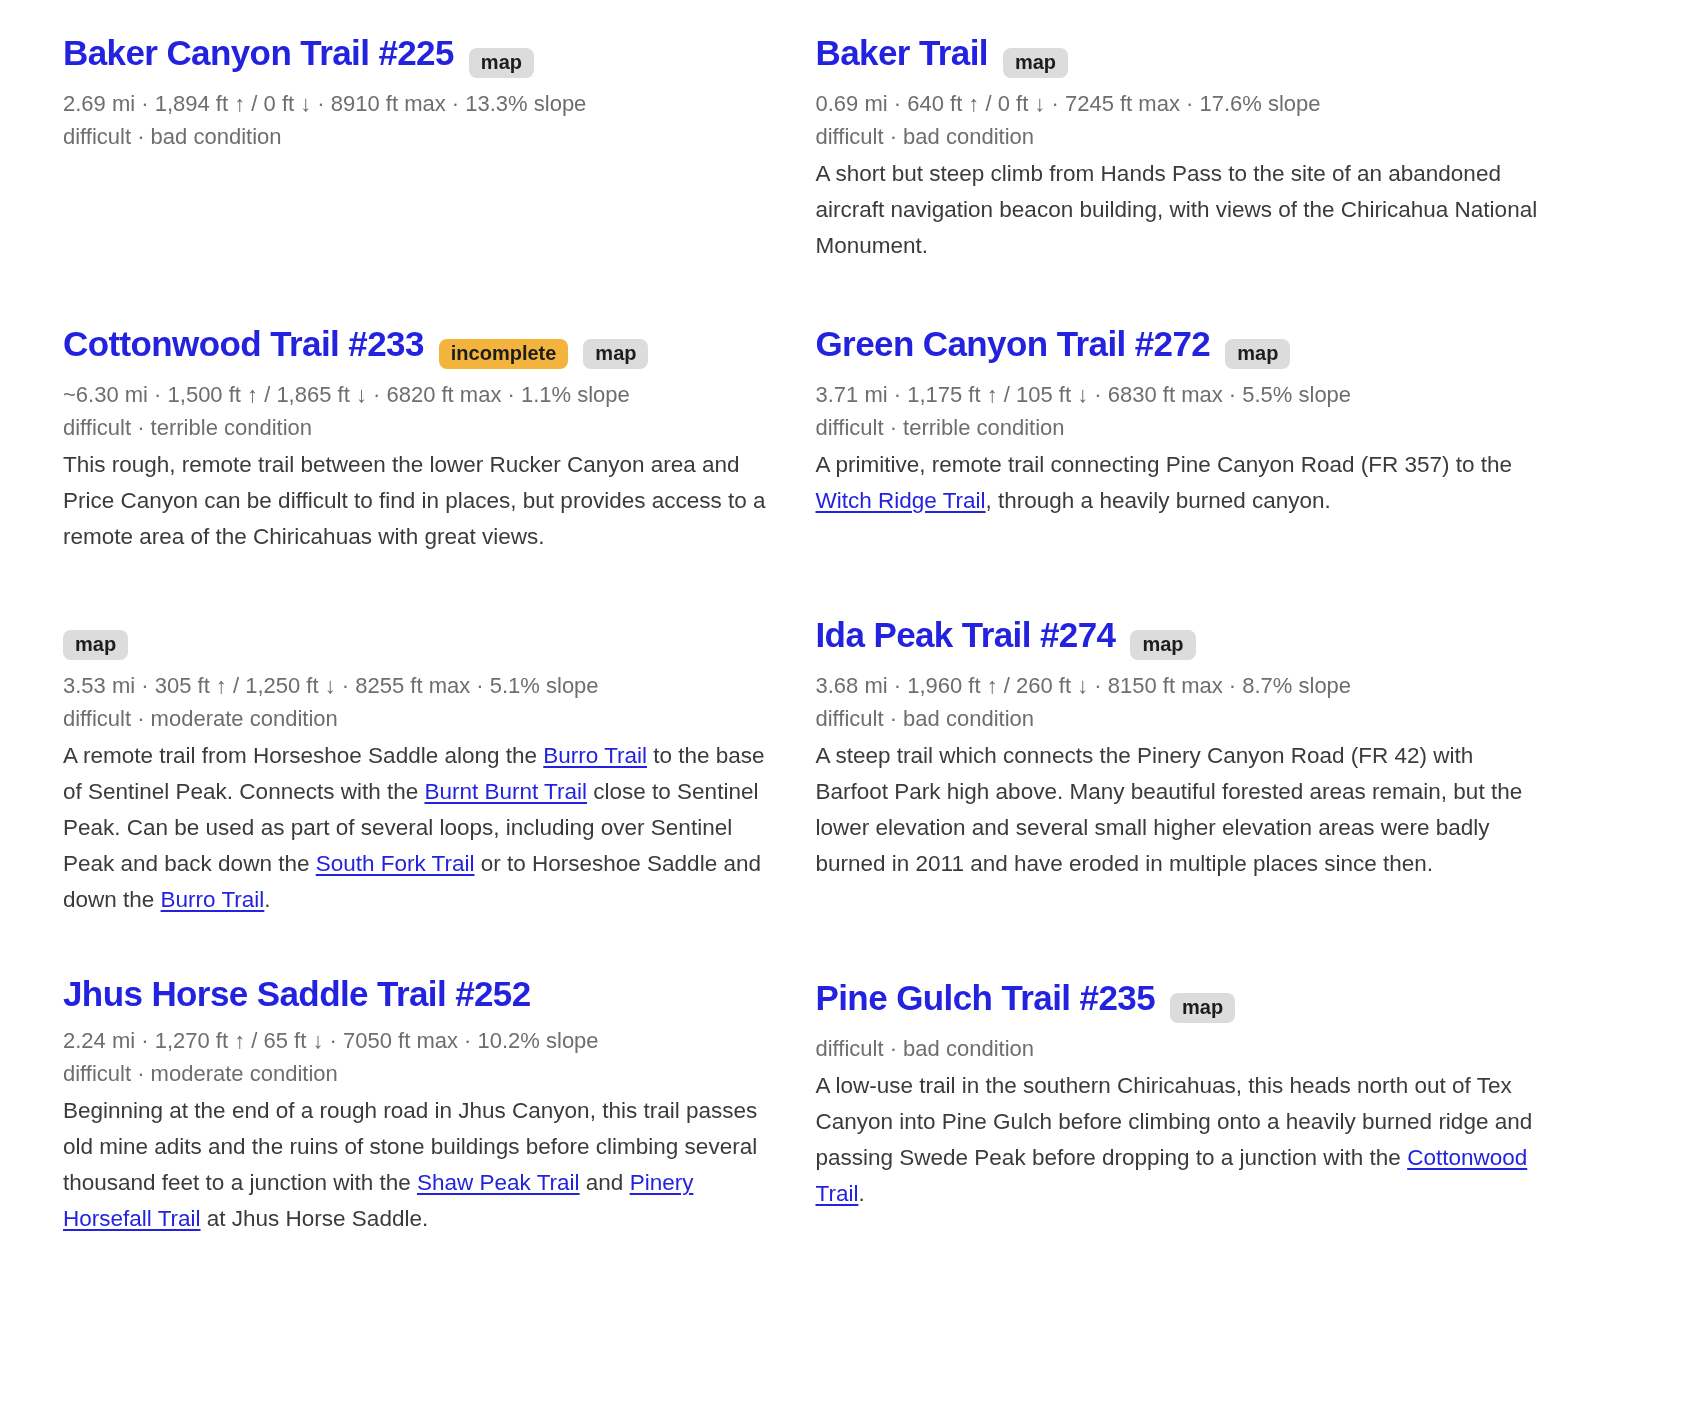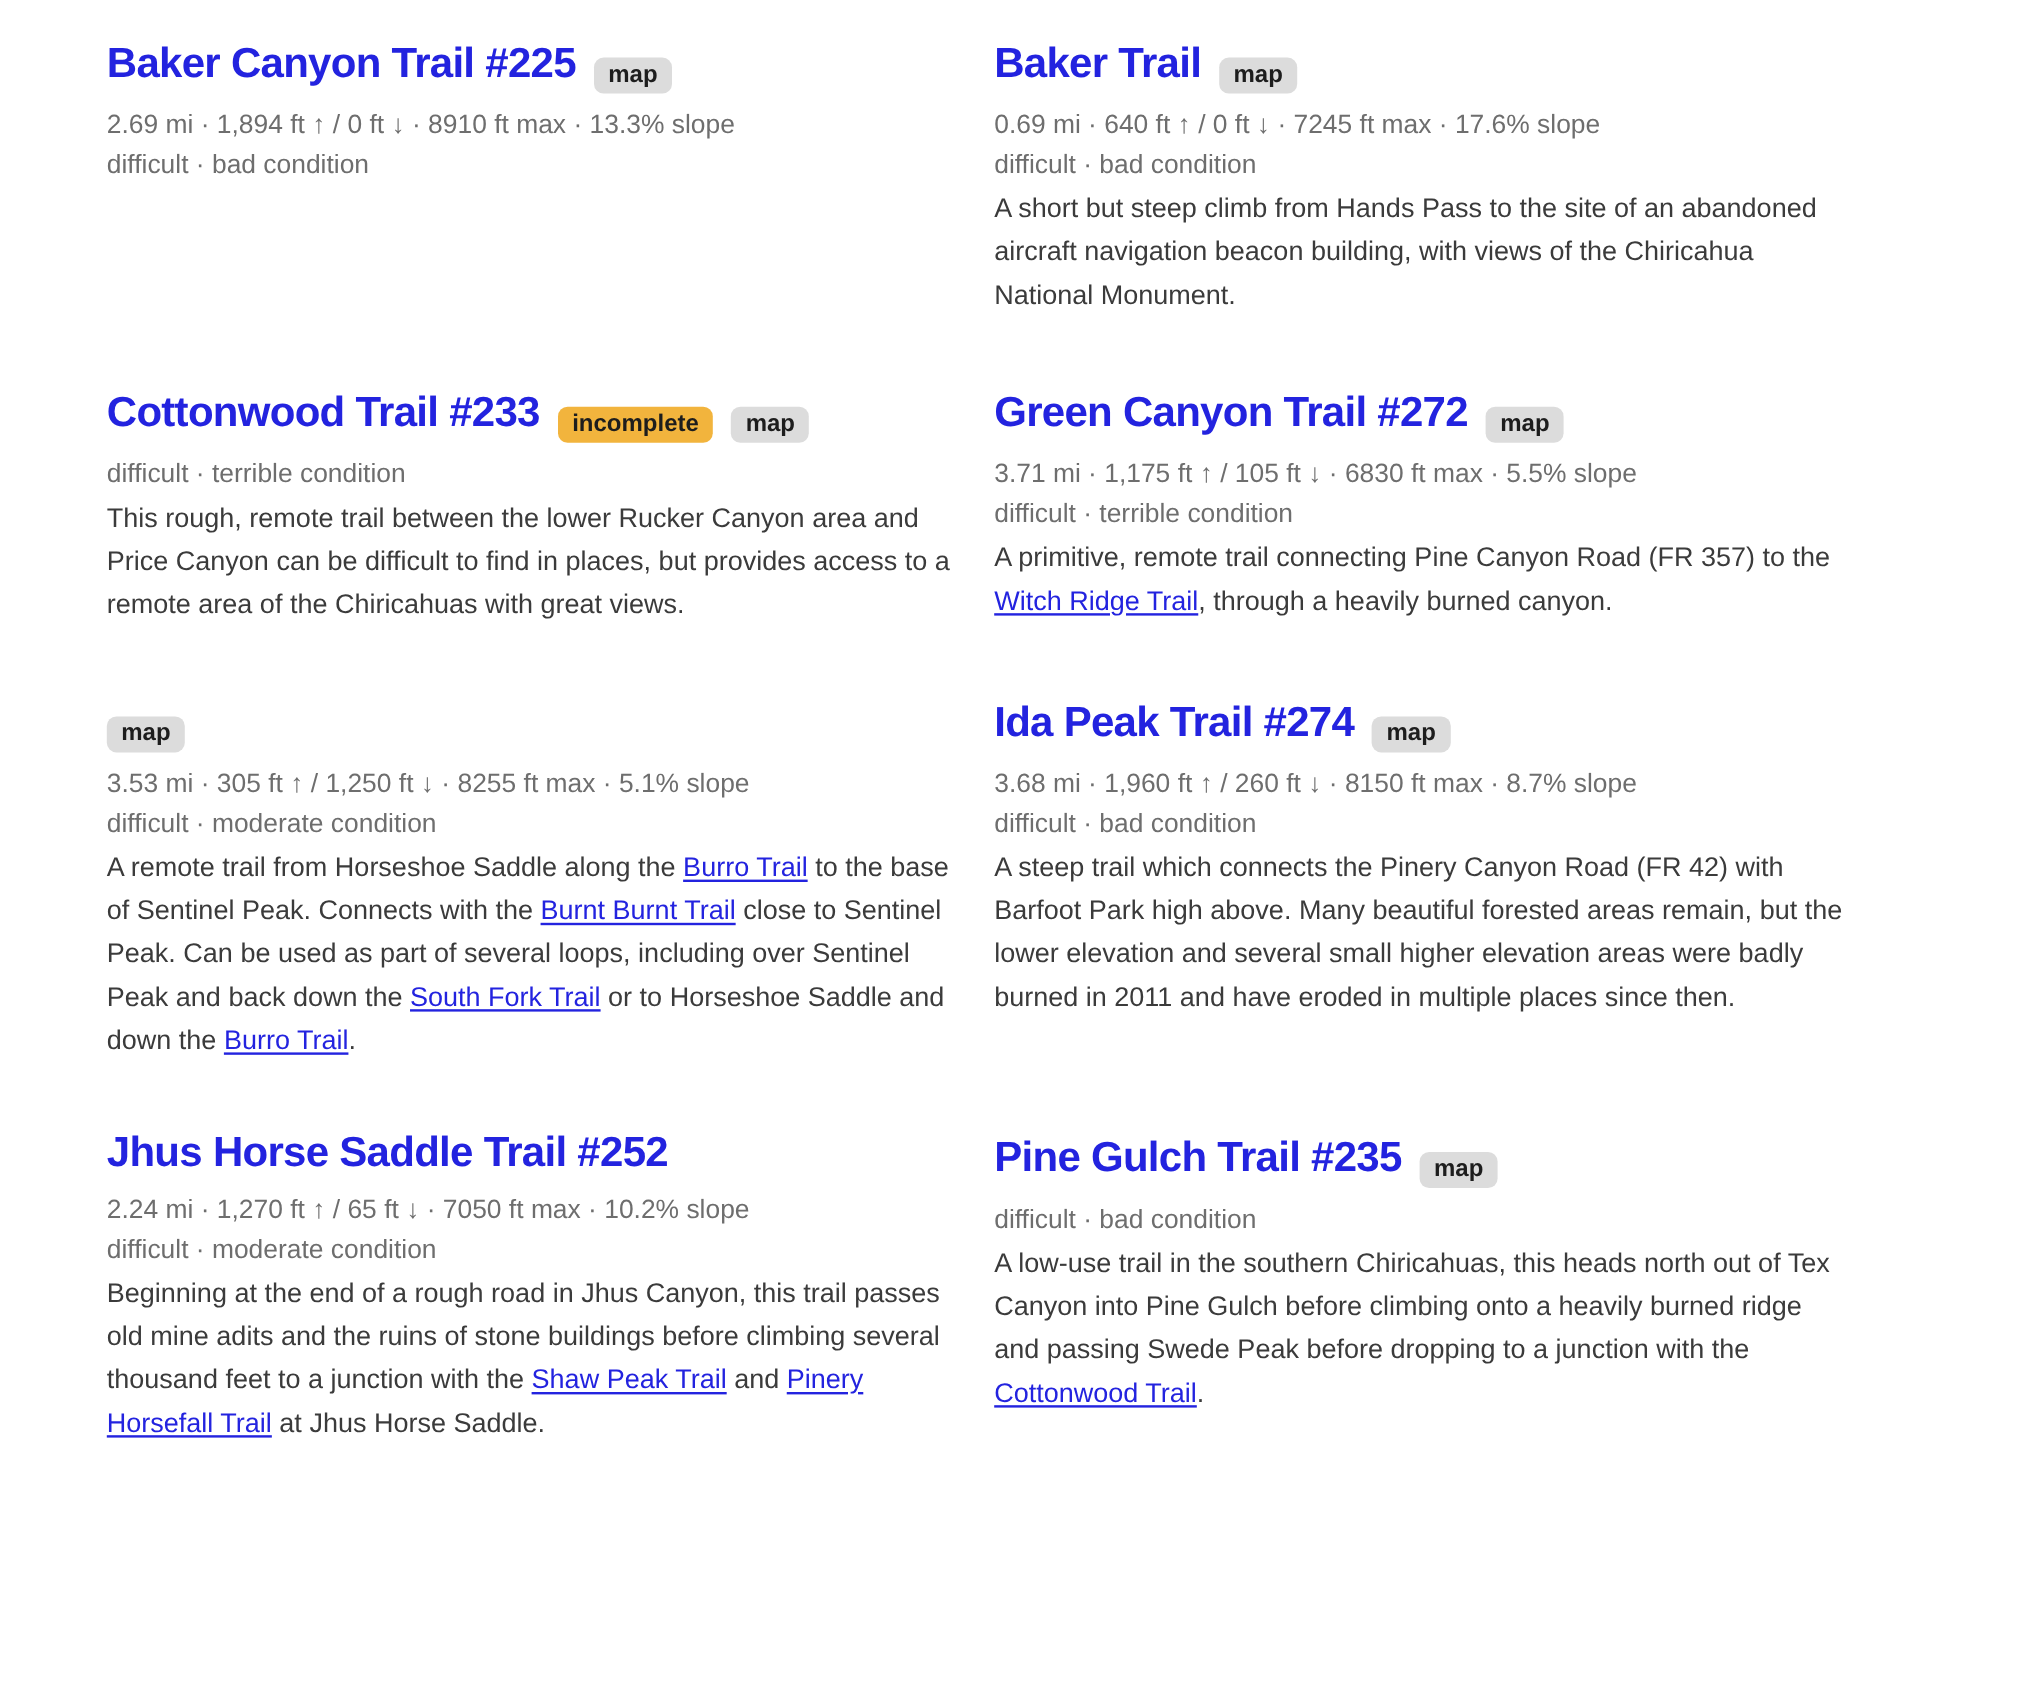--- a/index.html
+++ b/index.html
@@ -16,21 +16,21 @@
     margin: 0;
     padding: 0;
     background: #ffffff;
     font-family: "Liberation Sans", "DejaVu Sans", sans-serif;
   }
   body {
     width: 1684px;
     min-height: 1402px;
   }
   .page {
-    padding: 28px 146px 40px 89px;
+    padding: 28px 146px 40px 63px;
   }
   .grid {
     display: grid;
     grid-template-columns: 1fr 1fr;
     column-gap: 30px;
     row-gap: 55px;
     align-items: start;
   }
   .trail-header {
     margin: 0 0 9px 0;
@@ -106,20 +106,21 @@
     <p class="meta">difficult · bad condition</p>
     <p class="desc">A short but steep climb from Hands Pass to the site of an abandoned aircraft navigation beacon building, with views of the Chiricahua National Monument.</p>
   </article>
 
   <article class="trail">
     <h2 class="trail-header">
       <a class="trail-name">Cottonwood Trail #233</a>
       <span class="badge incomplete">incomplete</span>
       <span class="badge map">map</span>
     </h2>
+    <p class="stats">~6.30 mi · 1,500 ft ↑ / 1,865 ft ↓ · 6820 ft max · 1.1% slope</p>
     <p class="meta">difficult · terrible condition</p>
     <p class="desc">This rough, remote trail between the lower Rucker Canyon area and Price Canyon can be difficult to find in places, but provides access to a remote area of the Chiricahuas with great views.</p>
   </article>
 
   <article class="trail">
     <h2 class="trail-header">
       <a class="trail-name">Green Canyon Trail #272</a>
 
       <span class="badge map">map</span>
     </h2>

